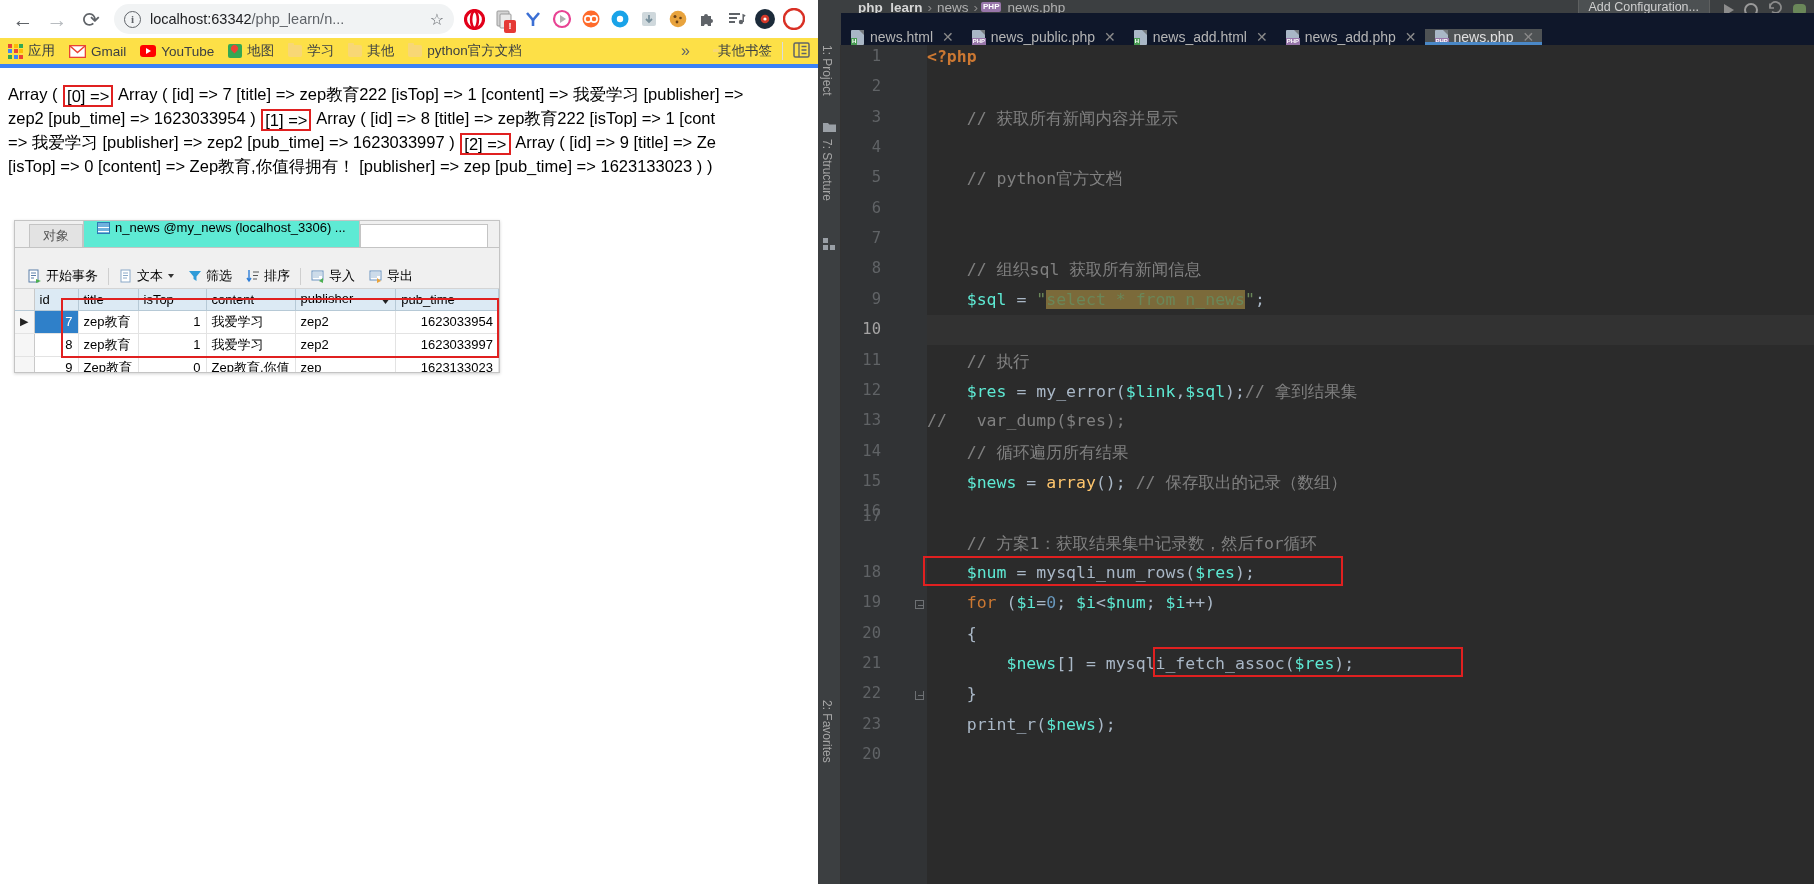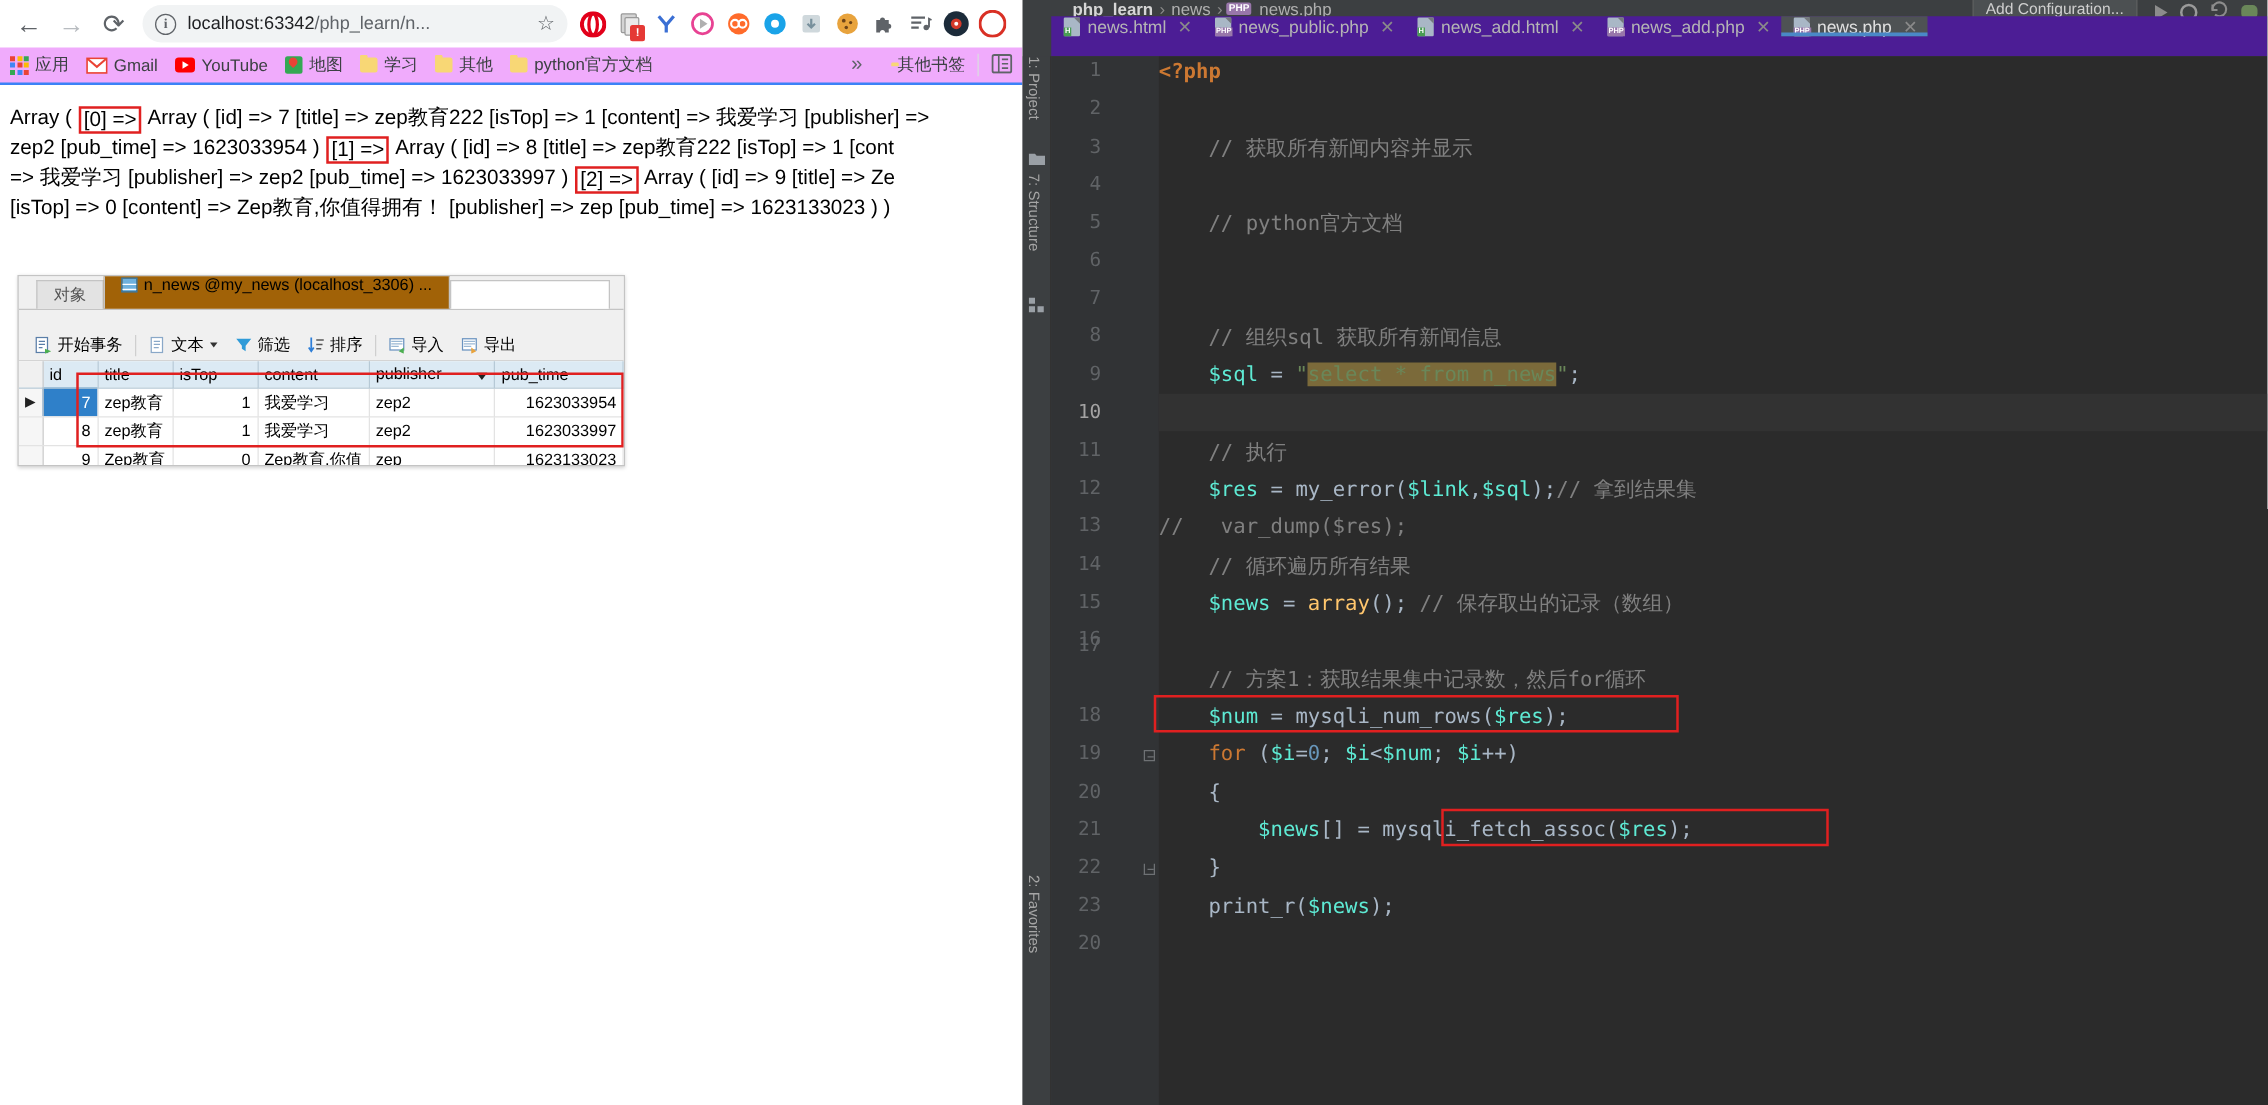--- a/index.html
+++ b/index.html
@@ -73,26 +73,26 @@
   .badge {
     position: absolute; right: 1px; bottom: 0px;
     background: #e53935; color: #fff;
     font-size: 9px; font-weight: bold;
     width: 12px; height: 13px; border-radius: 2px;
     display: flex; align-items: center; justify-content: center;
   }
 
   .bookmark-bar {
     height: 30px;
-    background: #f0abfc;
+    background: #fde047;
     display: flex; align-items: center;
     padding: 0 8px;
     font-size: 13.5px;
     color: #3c4043;
-    border-bottom: 2px solid #3b82f6;
+    border-bottom: 4px solid #3b82f6;
     position: relative;
   }
   .bm {
     display: flex; align-items: center;
     margin-right: 14px;
     white-space: nowrap;
     cursor: pointer;
     flex: 0 0 auto;
   }
   .bm .ico { margin-right: 5px; display: flex; align-items: center; }
@@ -169,21 +169,21 @@
     padding: 0 13px;
     display: flex; align-items: center;
     background: #e3e3e3;
     border: 1px solid #c4c4c4;
     border-bottom: none;
     color: #555;
     font-size: 13px;
     cursor: pointer;
   }
   .nv-tab.active {
-    background: #a16207;
+    background: #5eead4;
     color: #000;
     height: 40px;
   }
   .nv-tab .tbl-ico {
     width: 13px; height: 12px; margin-right: 5px;
     background: linear-gradient(#6fb1dd,#6fb1dd);
     border: 1px solid #2e7bb5;
     position: relative;
     flex: 0 0 auto;
   }
@@ -290,22 +290,22 @@
     white-space: nowrap;
   }
   .run-icons { position:absolute; right: 8px; top: 0px; display:flex; align-items:center; gap:10px;}
   .tri-run { width:0;height:0;border-left:10px solid #8c8c8c;border-top:6px solid transparent;border-bottom:6px solid transparent;}
   .gear { width:14px;height:14px;border:2px solid #9a9a9a;border-radius:50%;}
   .bug { width:13px;height:11px;background:#6a8759;border-radius:4px;}
 
   .ide-tabs {
     position: absolute; left: 23px; top: 13px;
     right: 0; height: 32px;
-    display: flex; align-items: flex-start;
-    background: #4c1d95;
+    display: flex; align-items: flex-end;
+    background: #0f172a;
     font-family: "Liberation Sans", sans-serif;
   }
   .ide-tab {
     display: flex; align-items: center;
     padding: 0 8px 0 10px;
     font-size: 14px;
     color: #b5b5b5;
     cursor: pointer;
     white-space: nowrap;
     position: relative;

